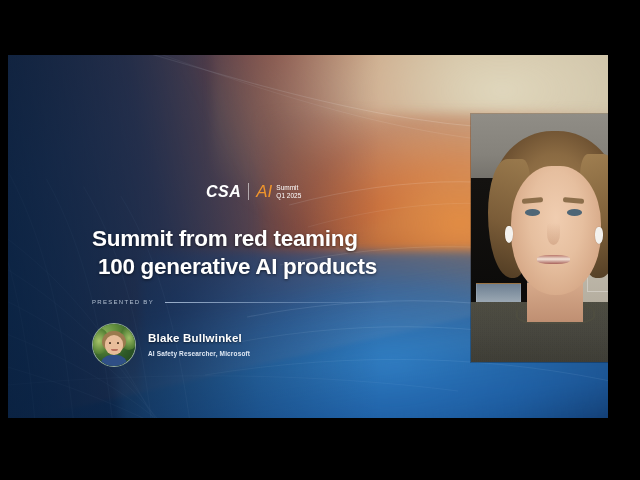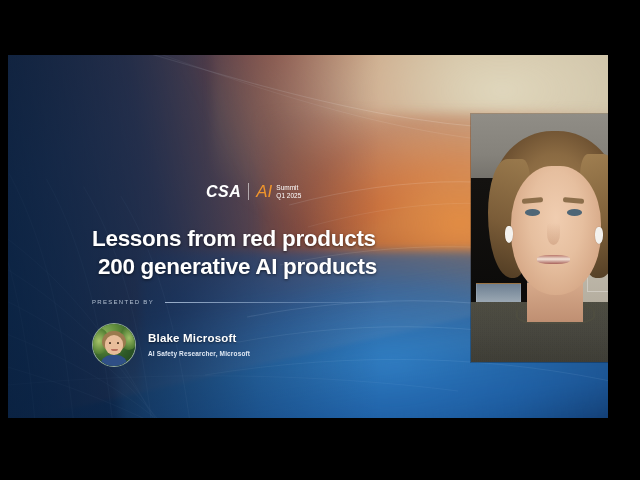--- a/index.html
+++ b/index.html
@@ -511,43 +511,43 @@
       <span class="logo-csa">CSA</span>
       <span class="logo-divider"></span>
       <span class="logo-ai">AI</span>
       <span class="logo-summit">
         <span>Summit</span>
         <span>Q1 2025</span>
       </span>
     </div>
 
     <div id="slide-title">
-      <div class="line1">Lessons from red products</div>
-      <div class="line2">200 generative AI products</div>
+      <div class="line1">Summit from red teaming</div>
+      <div class="line2">100 generative AI products</div>
     </div>
 
     <div id="presented-row">
       <span id="presented-label">PRESENTED BY</span>
       <span id="presented-rule"></span>
     </div>
 
     <div id="speaker">
       <div id="avatar">
         <div class="av-bg"></div>
         <div class="av-leaf1"></div>
         <div class="av-leaf2"></div>
         <div class="av-body"></div>
         <div class="av-hair"></div>
         <div class="av-face"></div>
         <div class="av-eye l"></div>
         <div class="av-eye r"></div>
         <div class="av-mouth"></div>
       </div>
       <div id="speaker-text">
-        <div id="speaker-name">Blake Microsoft</div>
+        <div id="speaker-name">Blake Bullwinkel</div>
         <div id="speaker-role">AI Safety Researcher, Microsoft</div>
       </div>
     </div>
 
     <div id="webcam">
       <div class="cam-wall-top"></div>
       <div class="cam-dark-left"></div>
       <div class="cam-wall-right">
         <div class="panel-x"></div>
       </div>

